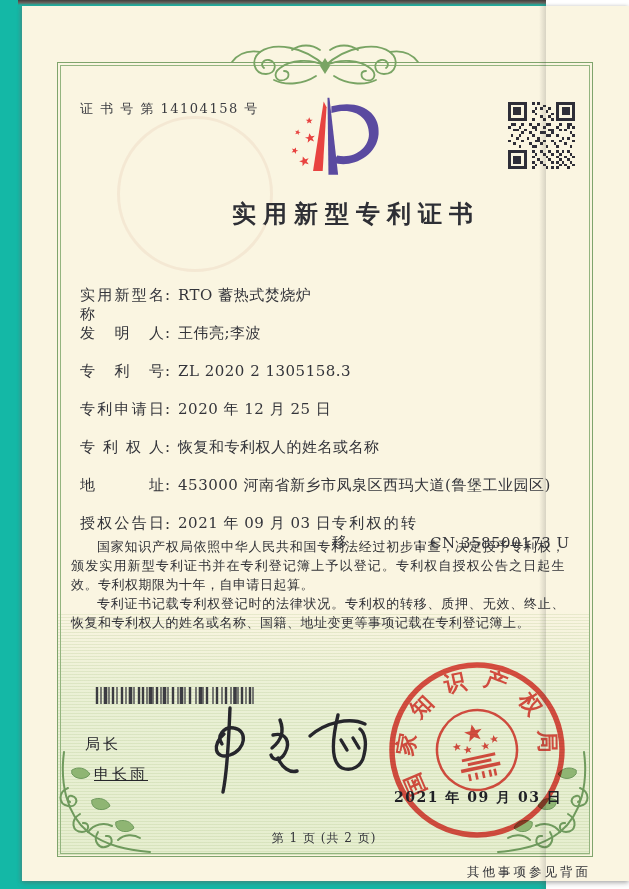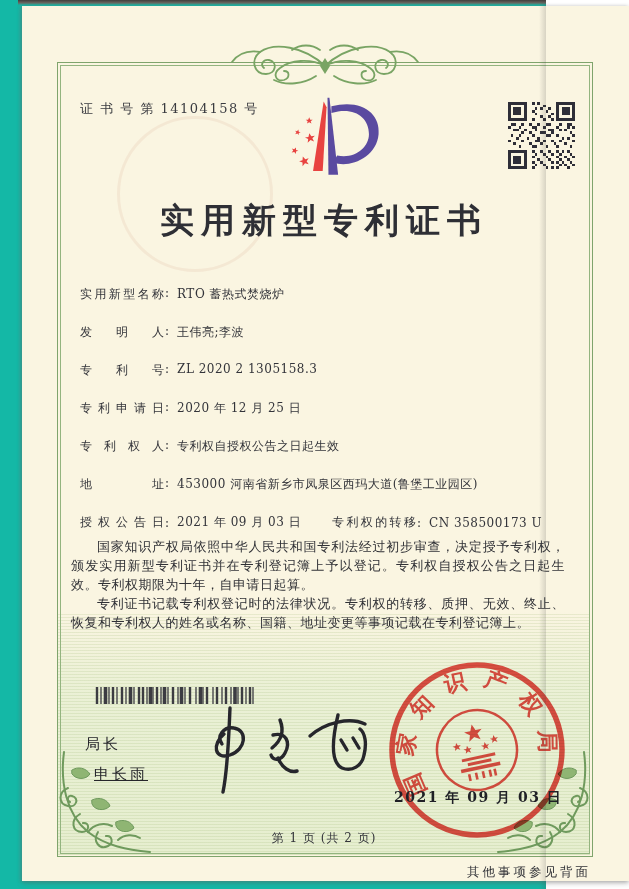--- a/index.html
+++ b/index.html
@@ -24,29 +24,29 @@
 
   .ghost-seal{position:absolute;left:95px;top:110px;width:150px;height:150px;border-radius:50%;
               border:3px solid rgba(205,150,120,.13);z-index:1;}
 
   .ornament{position:absolute;z-index:3;}
   .content{position:absolute;z-index:4;color:#33343a;}
 
   .cert-no{left:58px;top:94px;font-size:13px;letter-spacing:1.5px;color:#3a3b40;}
   .logo{left:266px;top:86px;}
   .qr{left:486px;top:96px;}
-  .doc-title{left:35px;top:192px;width:534px;text-align:center;font-size:34px;font-weight:bold;
-             letter-spacing:7px;color:#2e2f35;}
-
-  .fields{left:58px;top:280px;width:500px;font-size:12px;}
+  .doc-title{left:35px;top:192px;width:534px;text-align:center;font-size:24px;font-weight:bold;
+             letter-spacing:7px;color:#2e2f35;padding-left:32px;}
+
+  .fields{left:58px;top:280px;width:500px;font-size:15px;}
   .frow{height:38px;display:flex;align-items:flex-start;position:relative;}
   .flabel{display:inline-block;width:84px;text-align:justify;text-align-last:justify;}
   .colon{margin-left:1px;}
   .fval{margin-left:8px;letter-spacing:.5px;white-space:nowrap;}
-  .fgroup{display:flex;align-items:center;}
+  .fgroup{display:flex;align-items:flex-end;}
   .fgroup.first{width:252px;flex:0 0 252px;}
 
   .paras{left:49px;top:531px;width:494px;font-size:13px;line-height:19px;text-align:justify;color:#303136;}
   .paras p{margin:0;text-indent:2em;letter-spacing:.5px;}
 
   .barcode{left:73px;top:681px;z-index:4;}
   .sig-title{left:63px;top:729px;font-family:"DejaVu Sans", sans-serif;font-size:15px;letter-spacing:3px;color:#26262b;}
   .sig-name{left:72px;top:759px;font-family:"DejaVu Sans", sans-serif;font-size:15px;letter-spacing:3px;color:#26262b;text-decoration:underline;}
   .signature{left:172px;top:694px;z-index:4;}
 
@@ -181,21 +181,21 @@
         <span class="fval">ZL 2020 2 1305158.3</span>
       </div>
       <div class="frow">
         <span class="flabel">专利申请日</span>
           <span class="colon">:</span>
         <span class="fval">2020 年 12 月 25 日</span>
       </div>
       <div class="frow">
         <span class="flabel">专利权人</span>
           <span class="colon">:</span>
-        <span class="fval">专利权自授权公告之日起生效</span>
+        <span class="fval">恢复和专利权人的姓名或名称</span>
       </div>
       <div class="frow">
         <span class="flabel">地址</span>
           <span class="colon">:</span>
         <span class="fval">453000 河南省新乡市凤泉区西玛大道(鲁堡工业园区)</span>
       </div>
       <div class="frow">
         <div class="fgroup first">
           <span class="flabel">授权公告日</span>
             <span class="colon">:</span>

